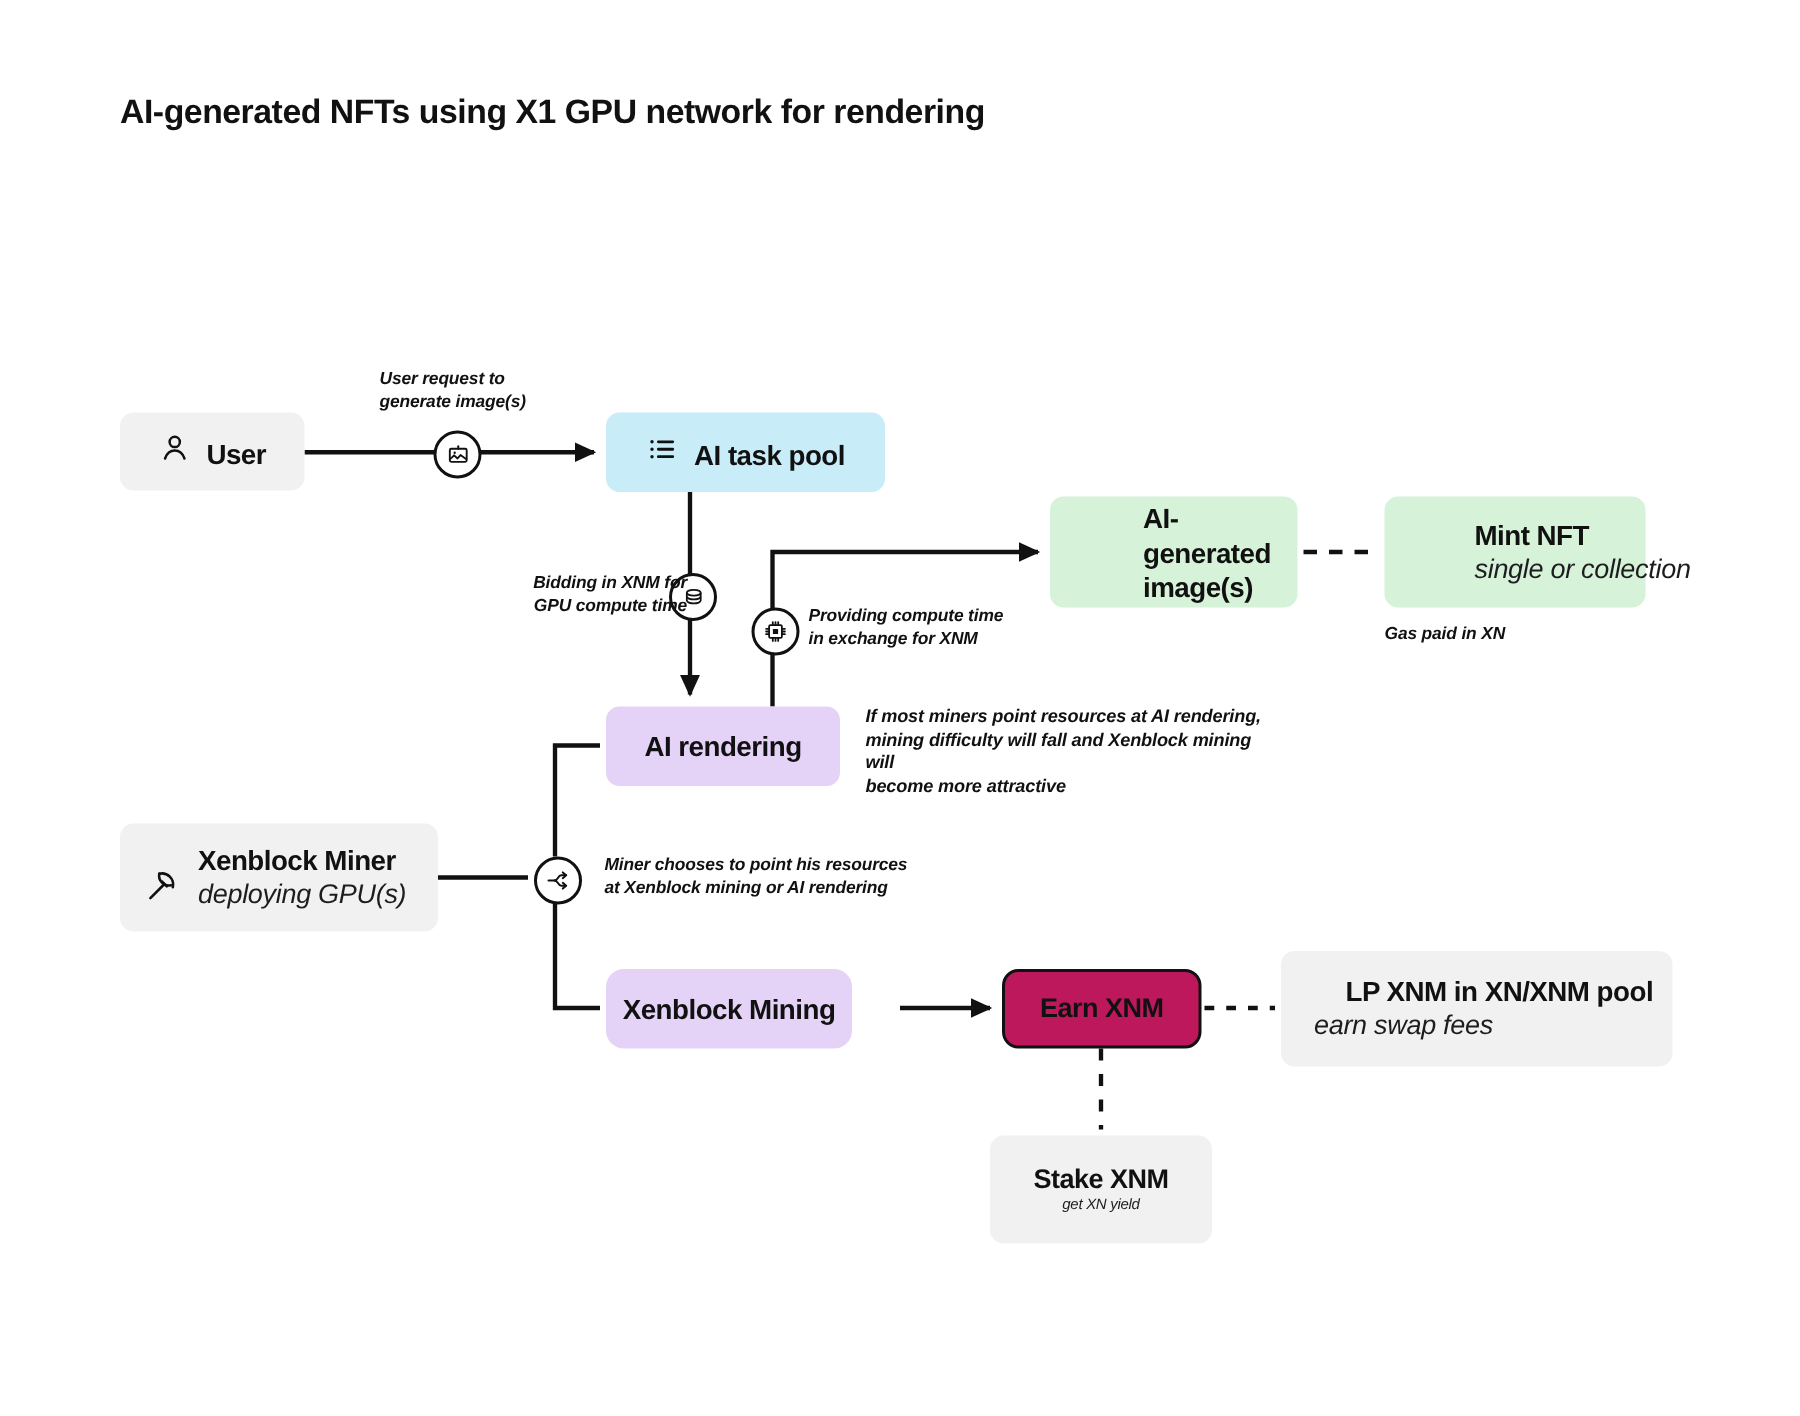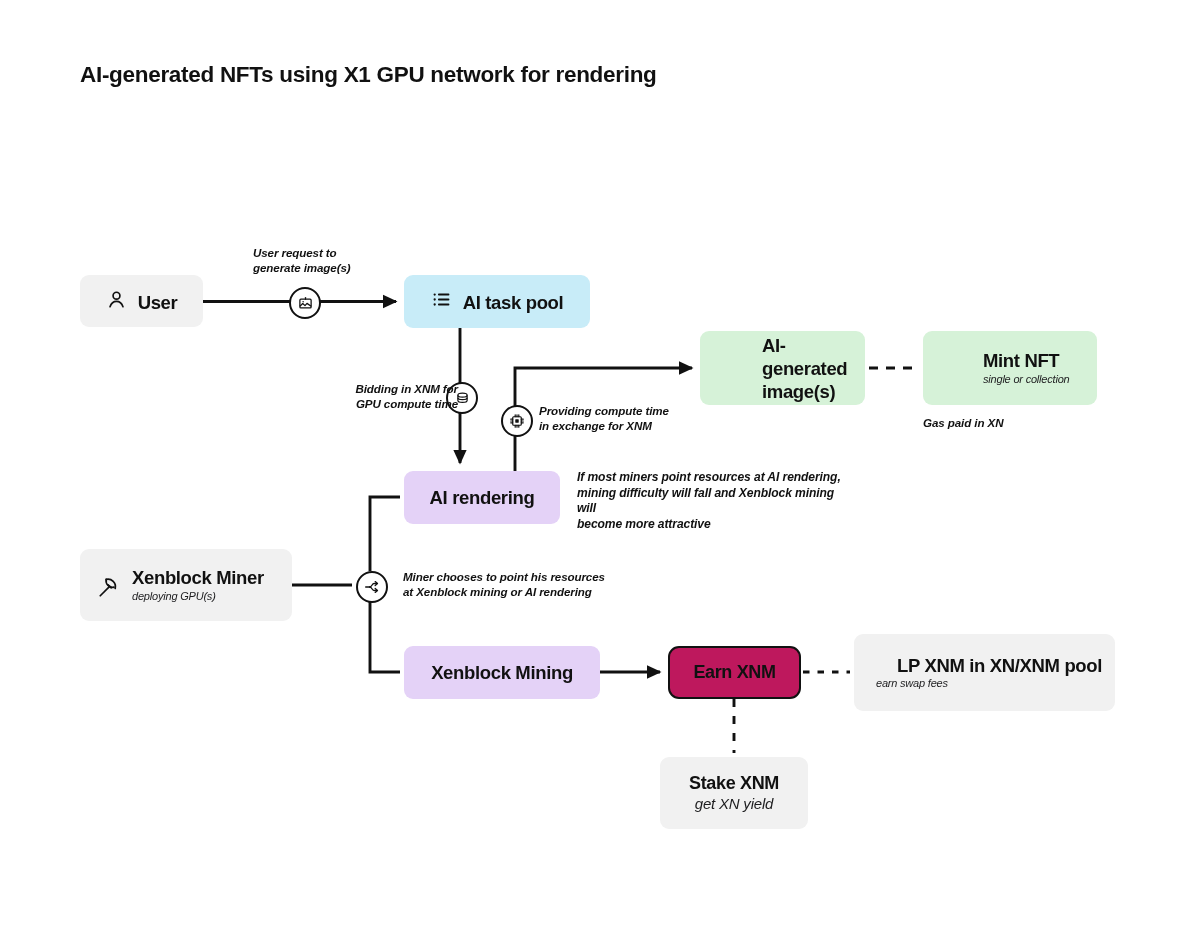--- a/index.html
+++ b/index.html
@@ -30,53 +30,53 @@
 
   
   .node{position:absolute;box-sizing:border-box;display:flex;
         align-items:center;border-radius:9px;}
   .node .inner{display:flex;align-items:flex-end;gap:11px;width:100%;
                justify-content:center;padding:0 14px;box-sizing:border-box;}
   .node .txtblock{display:flex;flex-direction:column;align-items:center;line-height:1.18;}
   .node .txtblock.leftal{align-items:flex-start;}
   .ntitle{font-size:18.5px;font-weight:bold;letter-spacing:-0.35px;color:#111111;white-space:nowrap;}
   .ntitle.wrap{white-space:normal;}
-  .nsub{font-size:11px;font-style:italic;font-weight:500;color:#1d1d1f;
+  .nsub{font-size:18px;font-style:italic;font-weight:500;color:#1d1d1f;
         letter-spacing:-0.2px;white-space:nowrap;margin-top:1px;}
 
   .n-gray{background:#f1f1f1;}
   .n-blue{background:#c8ecf8;}
   .n-green{background:#d6f2d8;padding-left:40px;}
   .n-purple{background:#e4d2f7;}
   .n-white{background:#be185d;border:2.6px solid #111111;border-radius:11px;}
 
   
   #node-user        {left:80px;  top:275px; width:123px; height:52px;}
   #node-aitaskpool  {left:404px; top:275px; width:186px; height:53px;}
   #node-aiimages    {left:700px; top:331px; width:165px; height:74px;}
   #node-mintnft     {left:923px; top:331px; width:174px; height:74px;}
   #node-airendering {left:404px; top:471px; width:156px; height:53px;}
   #node-xenminer    {left:80px;  top:549px; width:212px; height:72px;}
-  #node-xenmining   {left:404px; top:646px; width:196px; height:53px;}
+  #node-xenmining   {left:404px; top:646px; width:164px; height:53px;border-radius:12px;}
   #node-earnxnm     {left:668px; top:646px; width:133px; height:53px;}
   #node-lpxnm       {left:854px; top:634px; width:261px; height:77px;}
   #node-stakexnm    {left:660px; top:757px; width:148px; height:72px;}
 
   #node-aiimages .inner, #node-mintnft .inner,
   #node-lpxnm .inner, #node-stakexnm .inner{justify-content:flex-start;}
   #node-aiimages .ntitle{line-height:23px;}
   #node-mintnft .inner{padding-left:20px;}
   #node-aiimages .inner{padding-left:22px;}
   #node-lpxnm .inner{padding-left:22px;}
   #node-stakexnm .inner{justify-content:center;}
   #node-xenminer .inner{justify-content:flex-start;padding-left:17px;gap:12px;}
   #node-earnxnm .ntitle{font-size:18px;}
   #node-lpxnm .ntitle{font-size:18.5px;margin-left:21px;}
   #node-stakexnm .ntitle{font-size:18px;}
-  #node-stakexnm .nsub{font-size:15px;}
+  #node-stakexnm .nsub{font-size:10px;}
   #node-mintnft .ntitle{font-size:18.5px;}
 
   
   .elabel{position:absolute;font-size:11.6px;font-style:italic;font-weight:bold;
           color:#111111;line-height:14.5px;letter-spacing:-0.1px;white-space:pre-line;}
   .elabel.center{text-align:center;}
   .elabel.big{font-size:12.1px;line-height:15.5px;}
 
   #lab-userreq   {left:253px; top:246px; width:110px; text-align:left;}
   #lab-bidding   {left:328px; top:382px; width:130px; text-align:right;}

